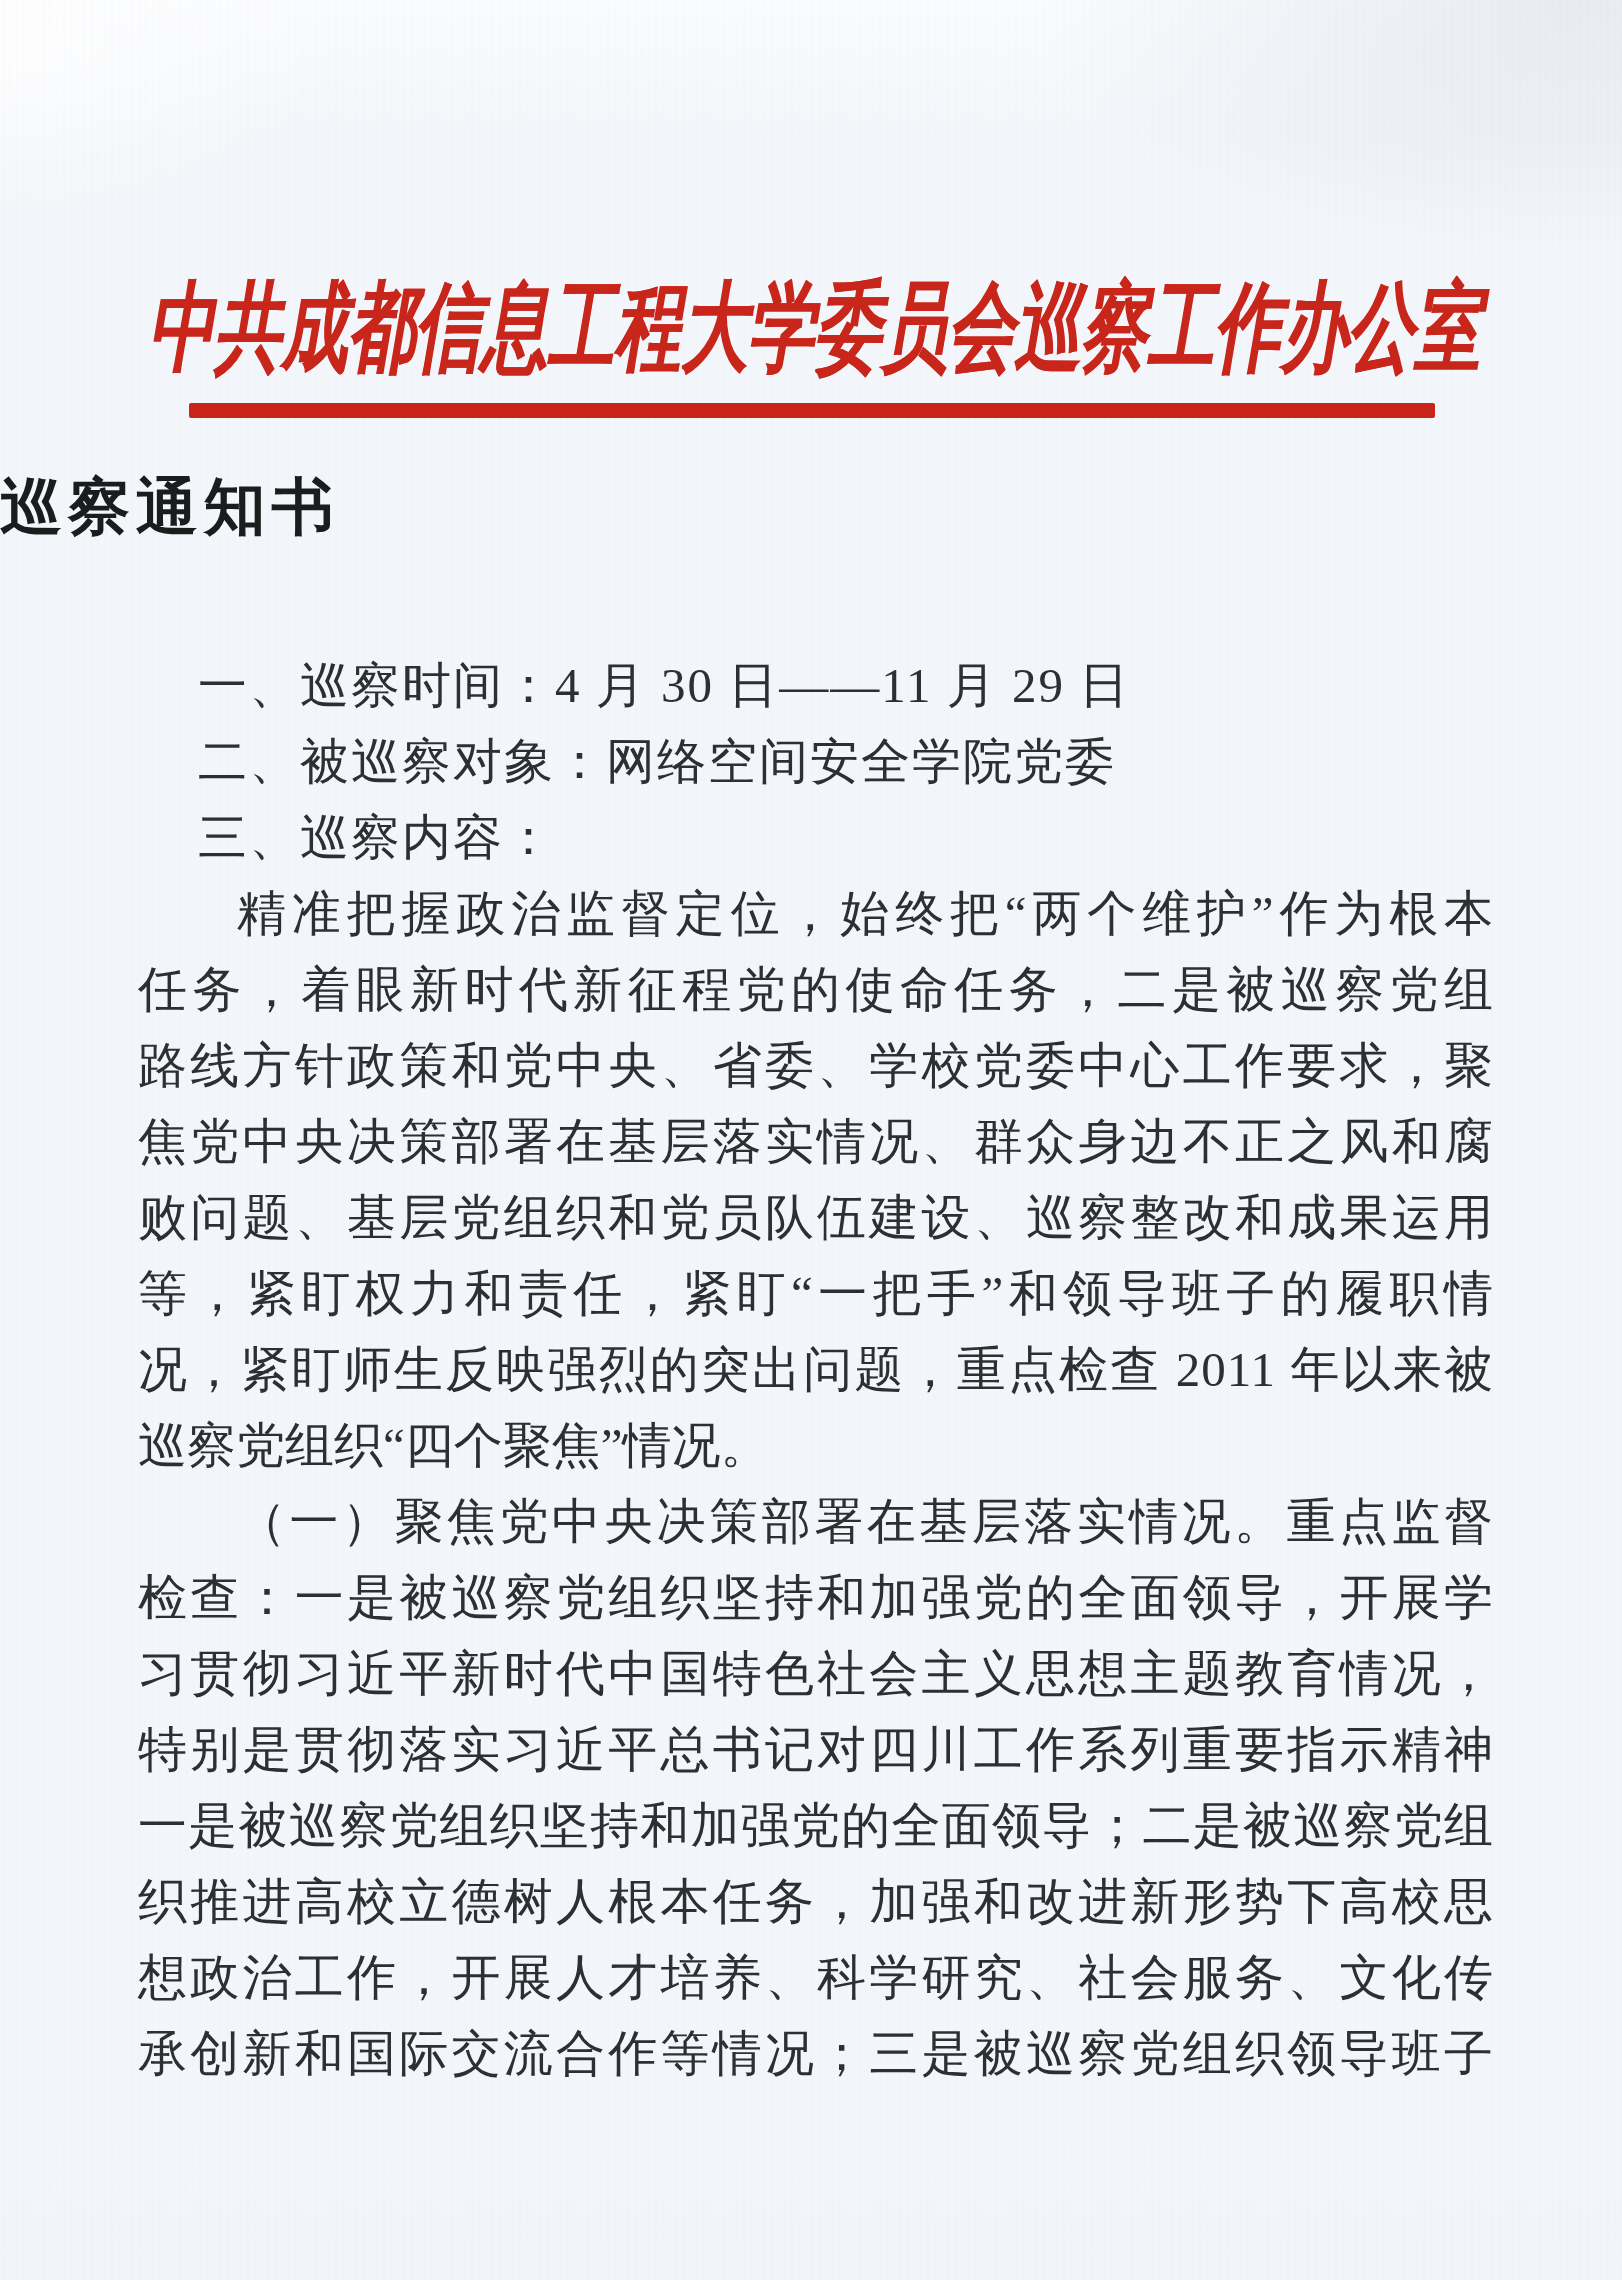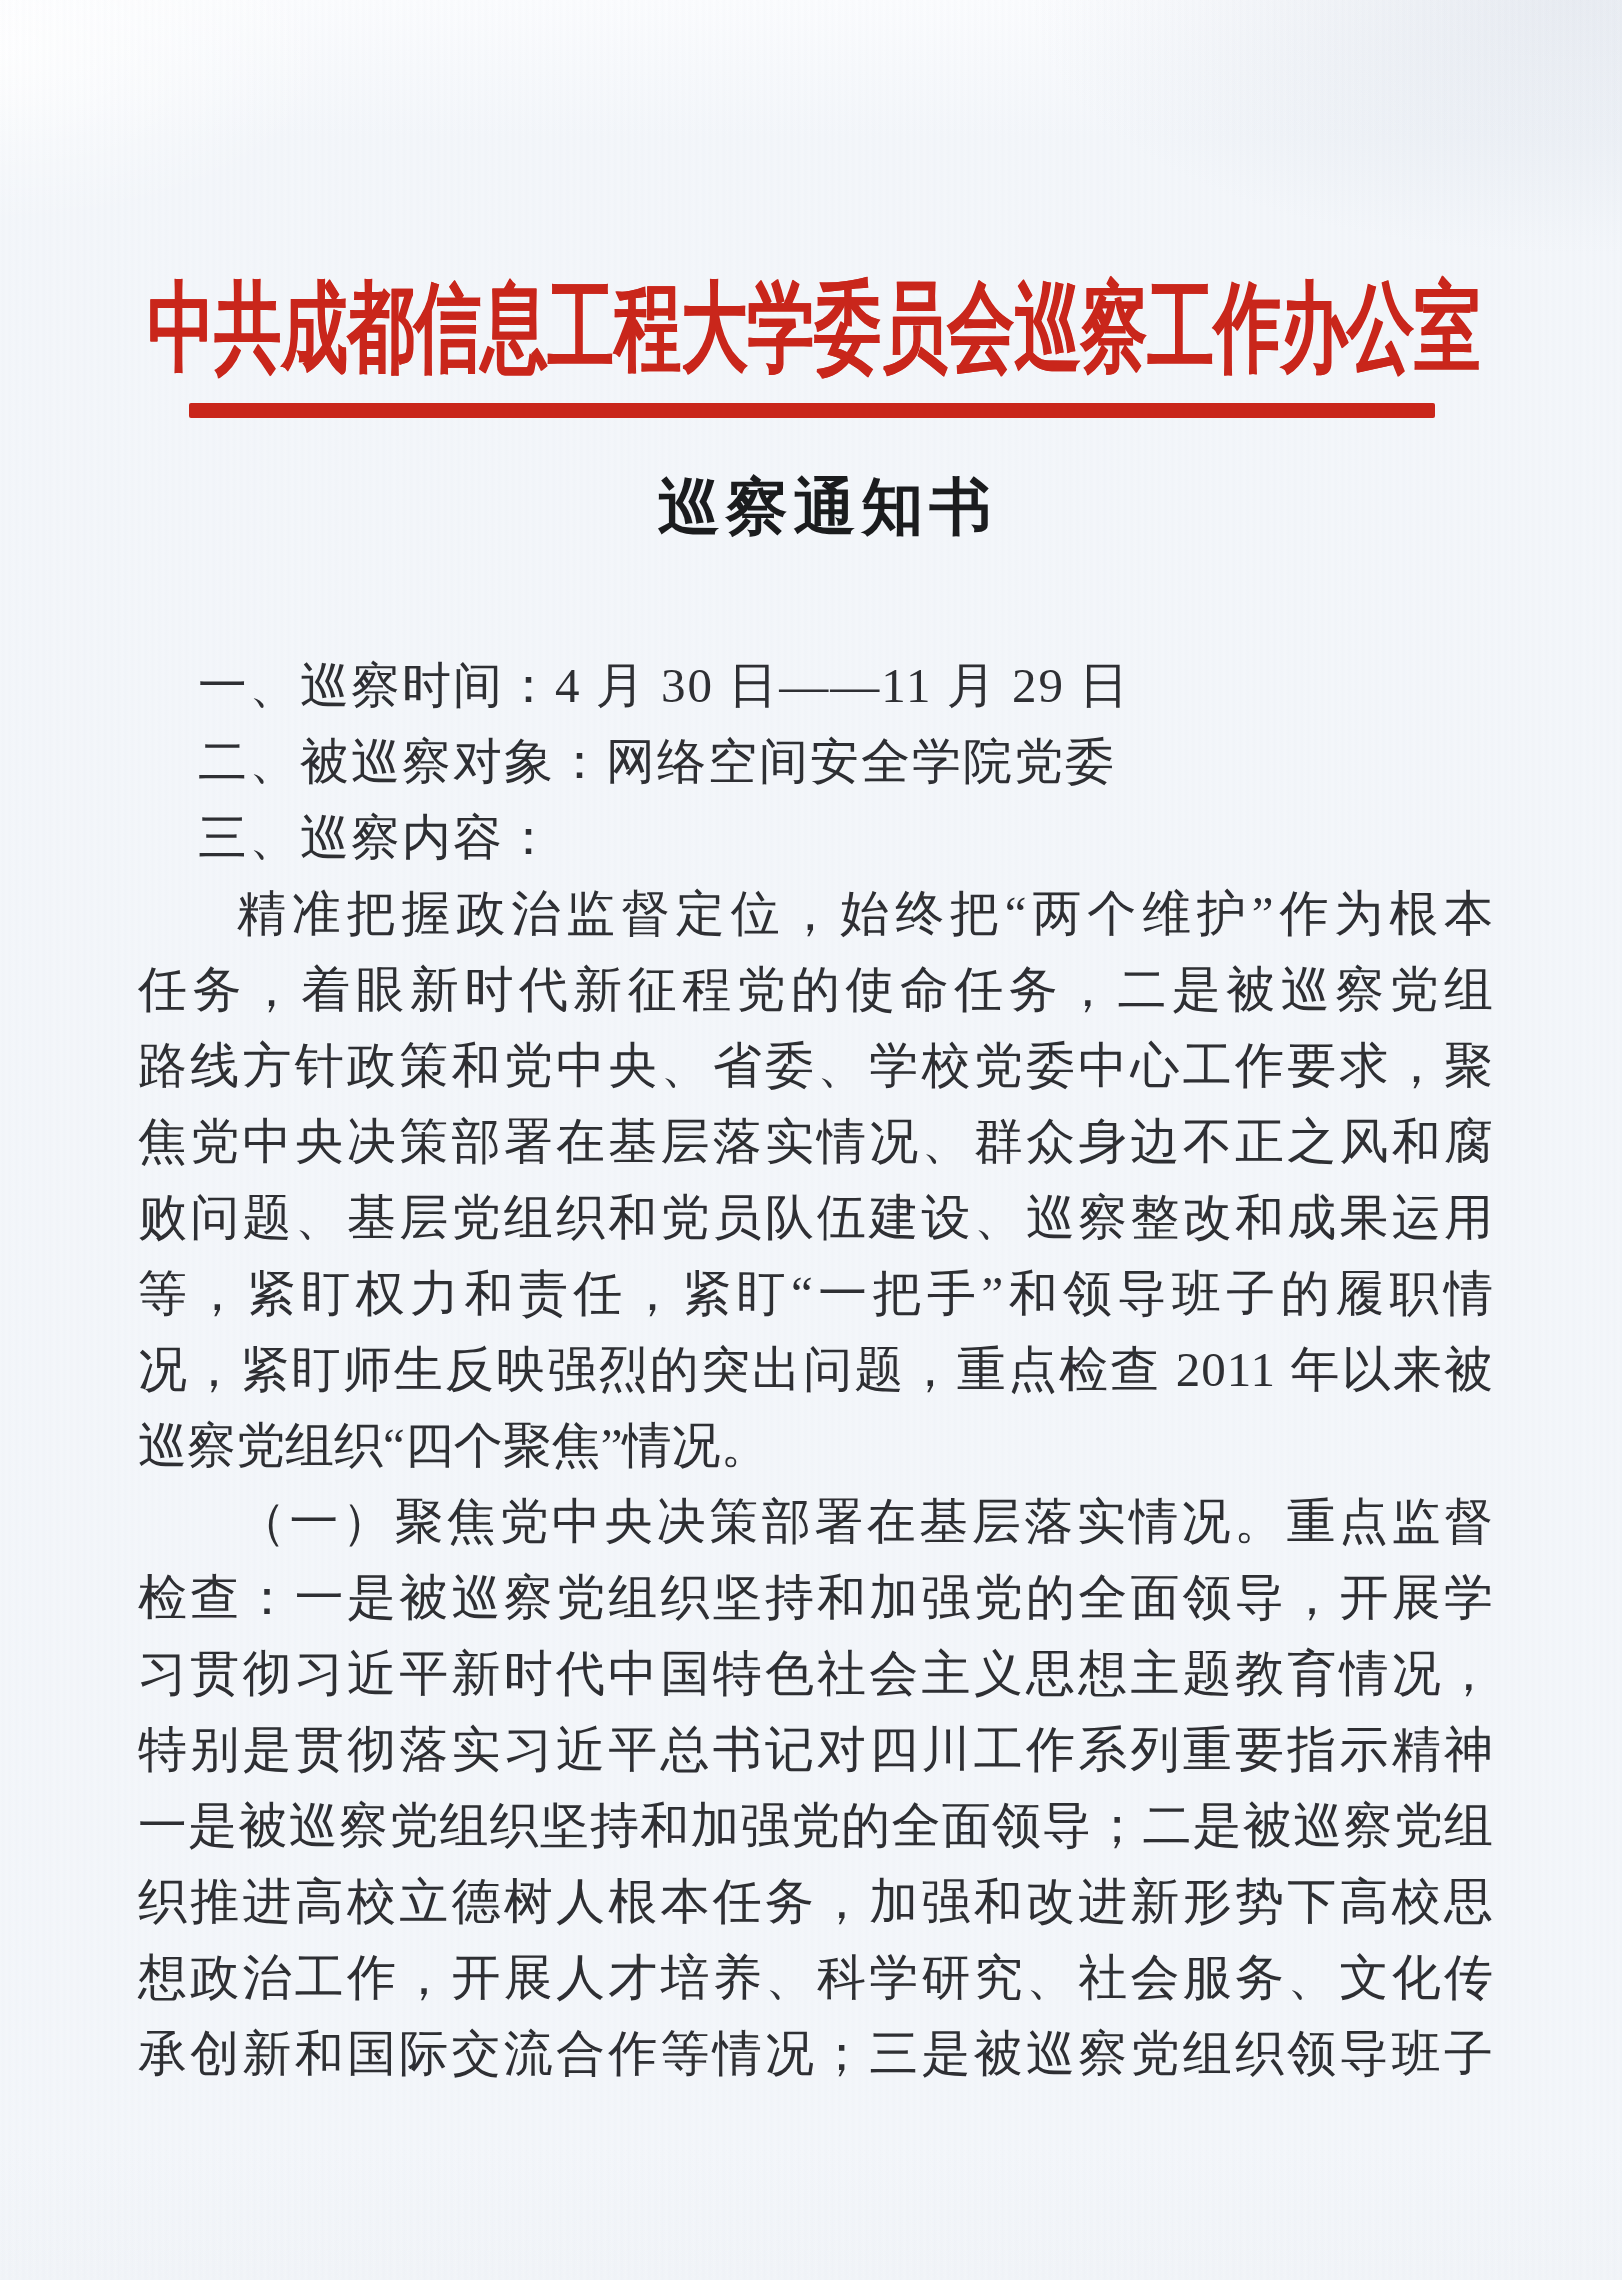--- a/index.html
+++ b/index.html
@@ -26,20 +26,21 @@
       rgba(255,255,255,0.05) 0px, rgba(205,212,222,0.05) 2.9px,
       rgba(255,255,255,0.05) 6.8px);
     pointer-events: none;
   }
 
   .office-title {
     position: absolute;
     top: 269px; left: 4px; right: 0;
     display: flex; justify-content: center;
     z-index: 2;
+    font-style: italic;
   }
   .office-title .stretch {
     font-size: 98px;
     line-height: 119px;
     font-weight: bold;
     color: #c9261b;
     white-space: nowrap;
     letter-spacing: 0px;
     transform: scaleX(0.68);
     transform-origin: center;
@@ -52,28 +53,26 @@
     width: 1246px; height: 14.6px;
     transform: translateX(-50%);
     background: #c9261b;
     border-radius: 2px;
     z-index: 2;
   }
 
   .notice-title {
     position: absolute;
     top: 466px; left: 0; right: 0;
-    text-align: center;
     font-size: 62px;
     line-height: 82px;
     font-weight: bold;
     letter-spacing: 5.9px;
     color: #1b1c1e;
     z-index: 2;
-    margin-left: 32px;
   }
 
   .body-block {
     position: absolute;
     top: 648px; left: 138px;
     width: 1356px;
     z-index: 2;
     color: #2e2f33;
     font-size: 49px;
   }

